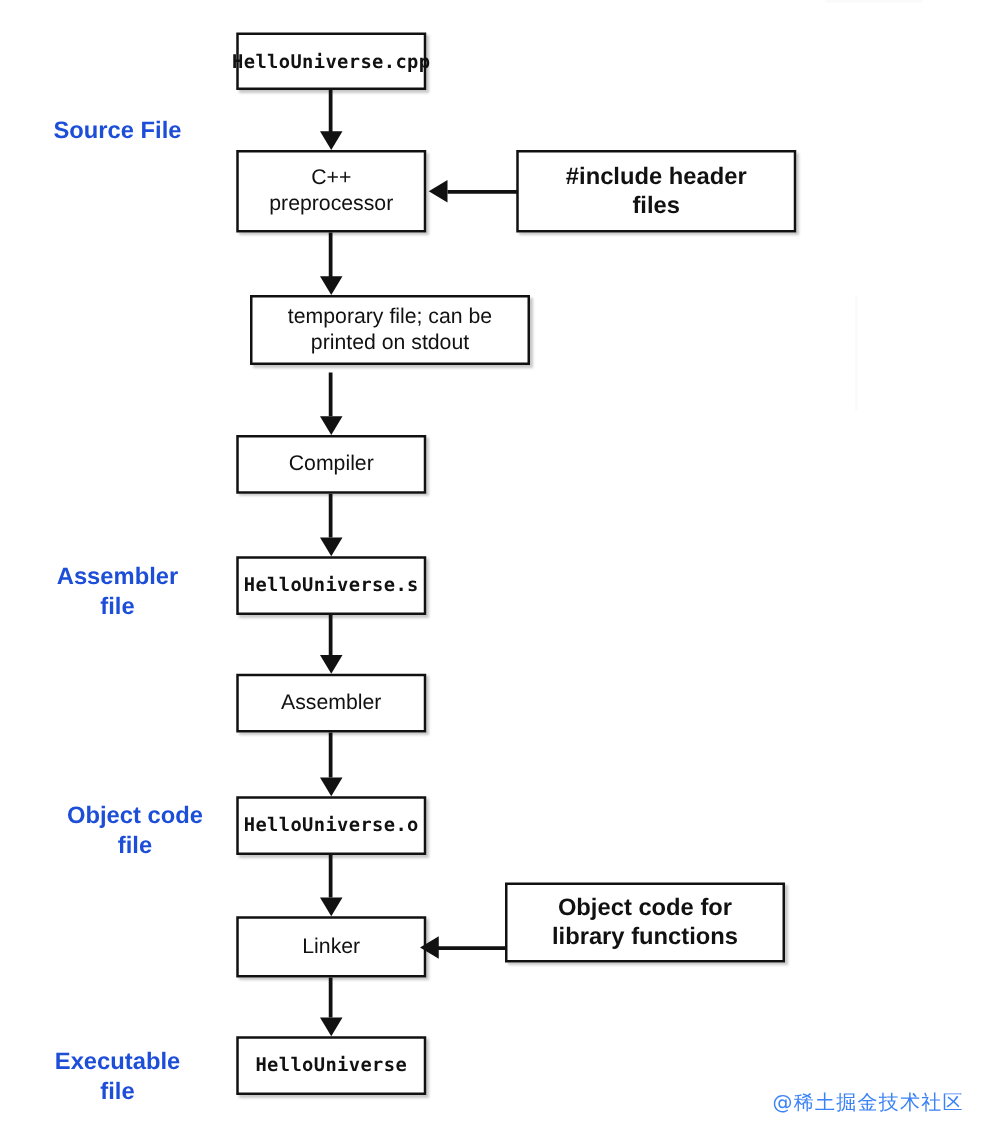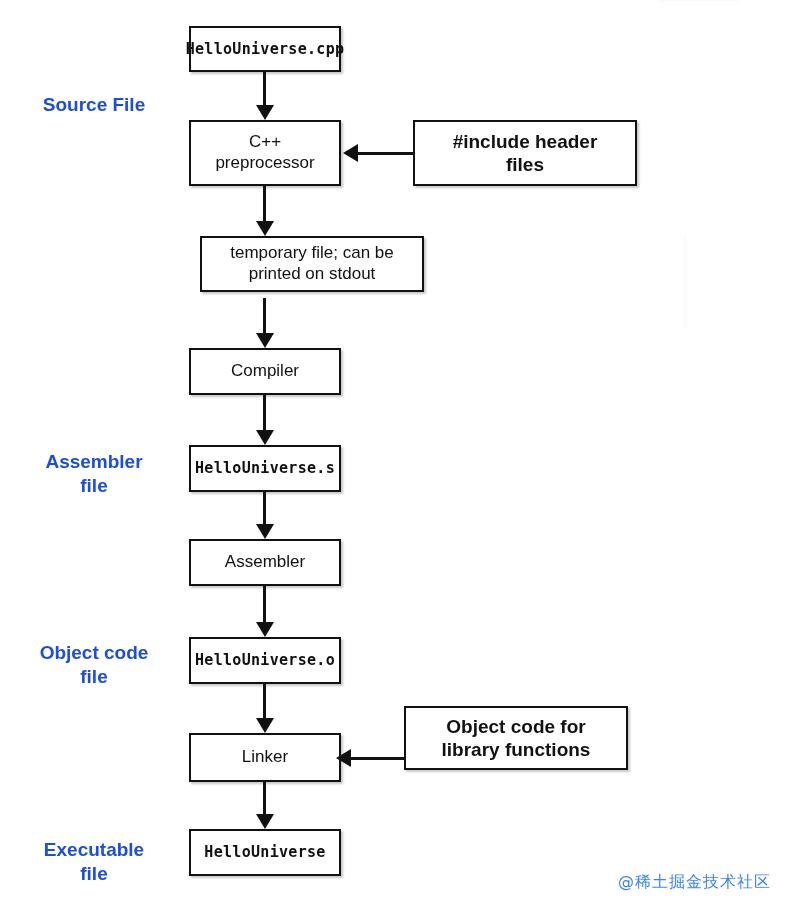--- a/index.html
+++ b/index.html
@@ -113,21 +113,21 @@
 <div id="canvas">
 
   <div class="ghost-mark" style="left:660px; top:0px; width:78px; height:10px; border-left:none; border-right:none; border-bottom:none;"></div>
   <div class="ghost-mark" style="left:668px; top:236px; width:16px; height:92px; border-left:none; border-top:none; border-bottom:none;"></div>
 
   <div class="caption" style="left:14px; top:93px; width:160px;">Source File</div>
 
   <div class="caption" style="left:14px; top:450px; width:160px;">Assembler
 file</div>
 
-  <div class="caption" style="left:14px; top:641px; width:160px;">Object code
+  <div class="caption" style="left:28px; top:641px; width:160px;">Object code
 file</div>
 
   <div class="caption" style="left:14px; top:838px; width:160px;">Executable
 file</div>
 
   <div class="node file" style="left:189px; top:26px; width:152px; height:46px;">
     <span>HelloUniverse.cpp</span>
   </div>
 
   <div class="node proc" style="left:189px; top:120px; width:152px; height:66px;">

